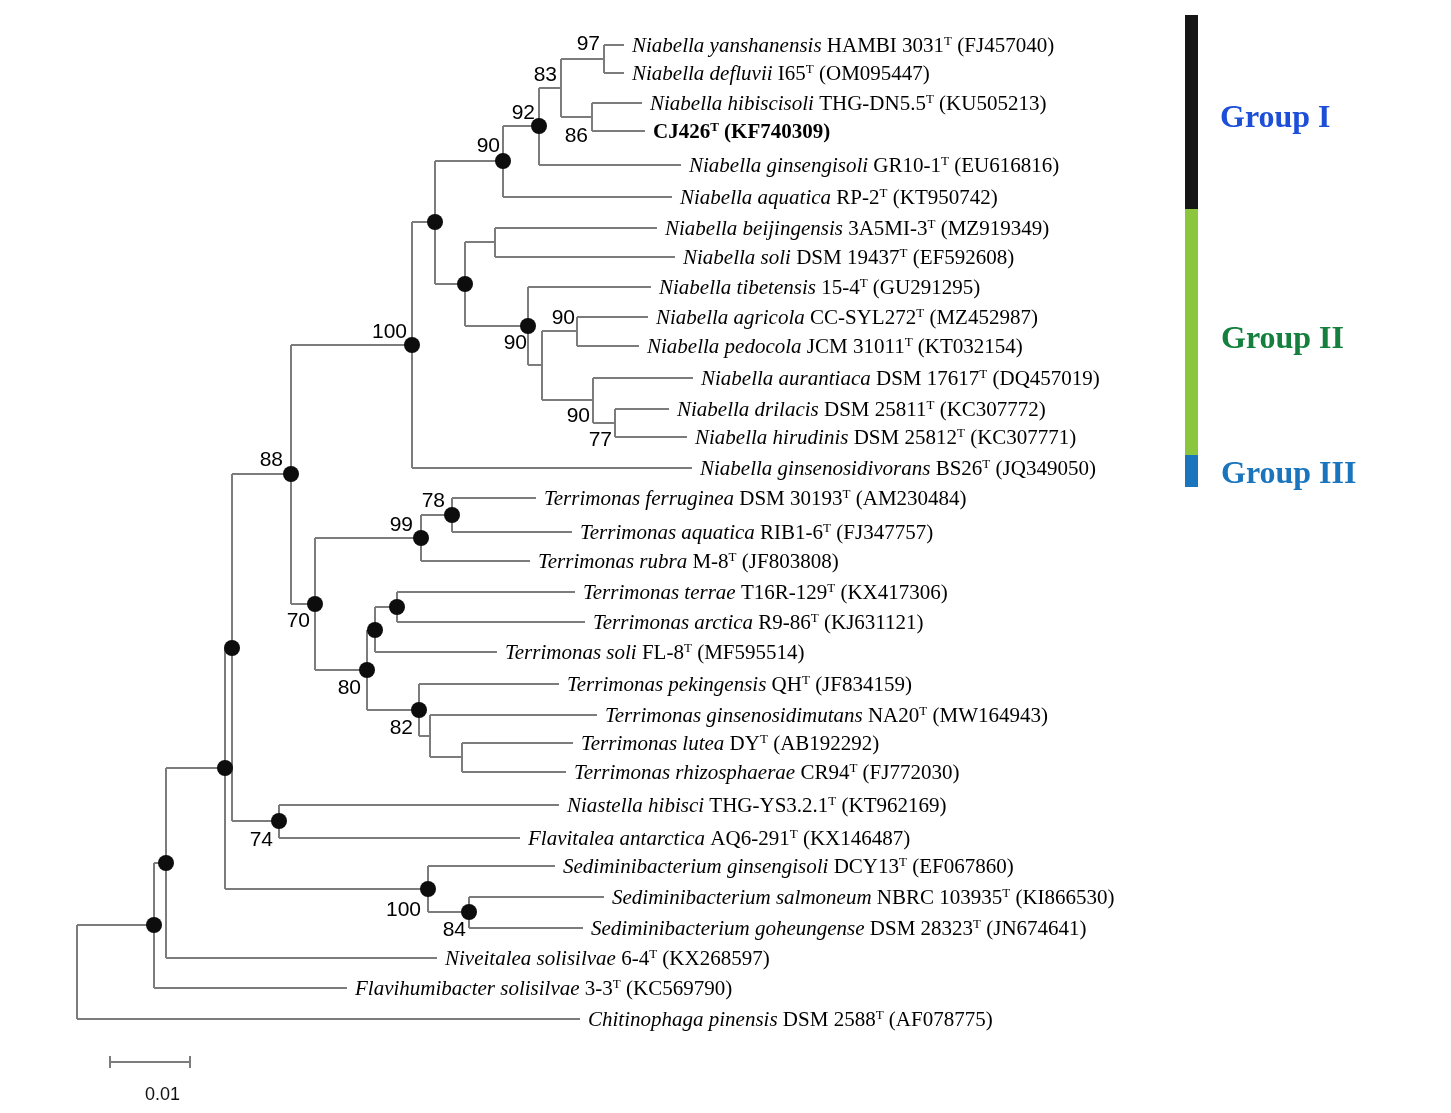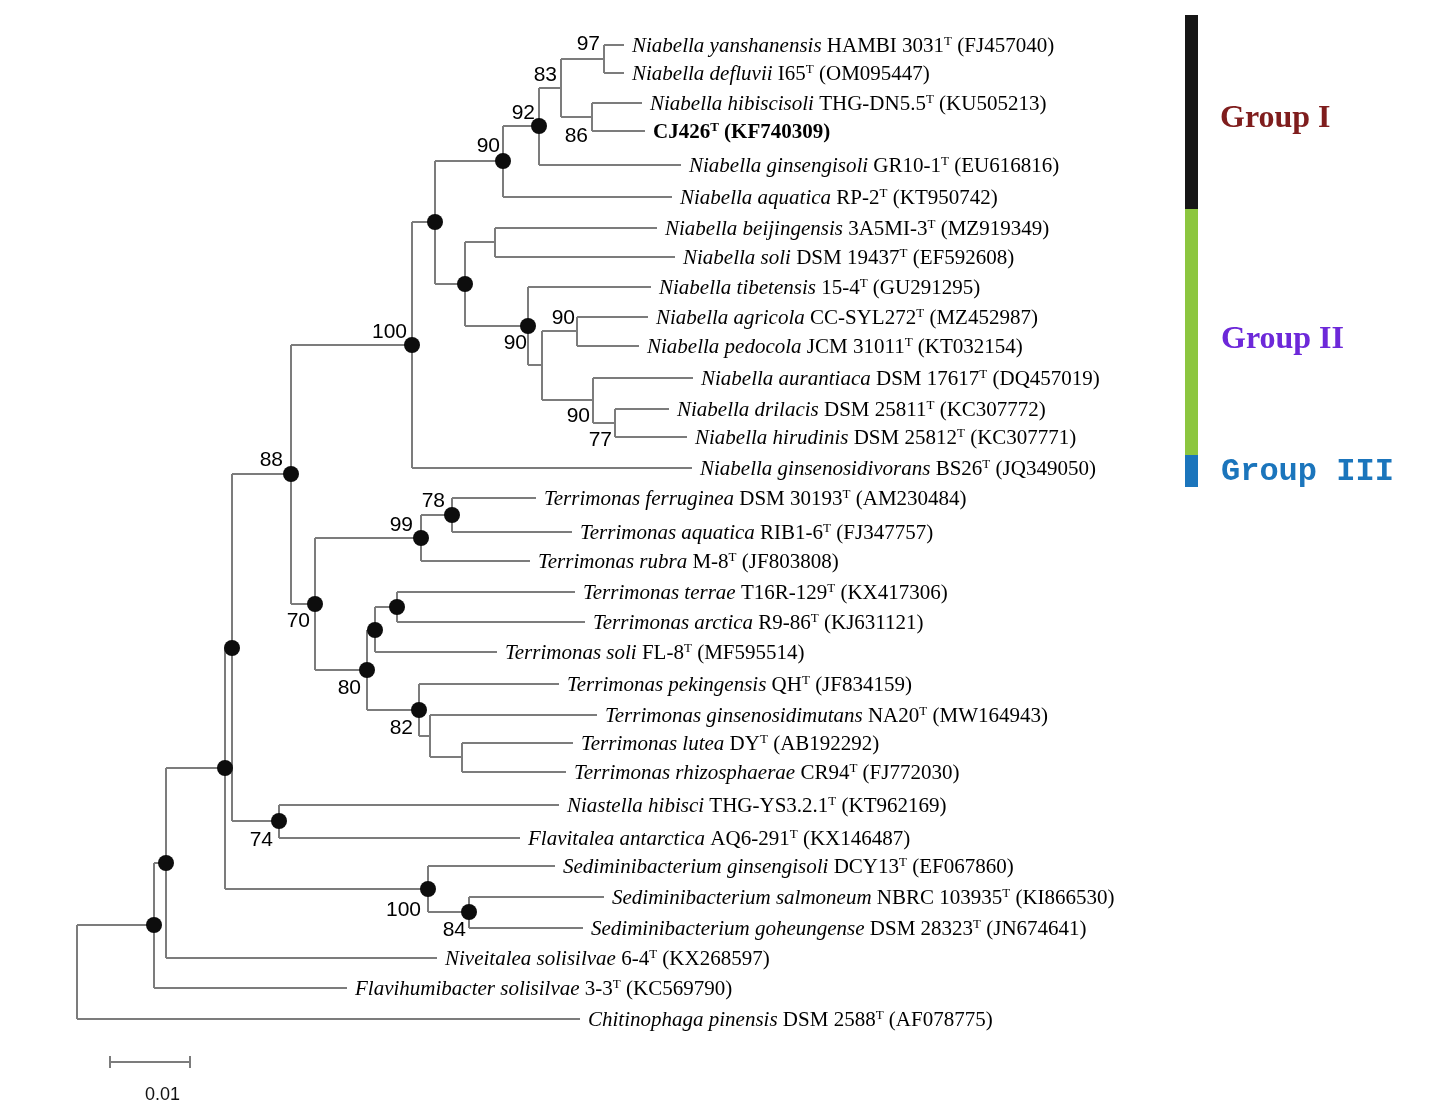--- a/index.html
+++ b/index.html
@@ -198,18 +198,18 @@
         <line x1="110" y1="1062" x2="190" y2="1062" stroke="#7c7c7c" stroke-width="1.3" shape-rendering="crispEdges"></line>
         <line x1="110" y1="1056" x2="110" y2="1068" stroke="#7c7c7c" stroke-width="1.3" shape-rendering="crispEdges"></line>
         <line x1="190" y1="1056" x2="190" y2="1068" stroke="#7c7c7c" stroke-width="1.3" shape-rendering="crispEdges"></line>
       </g>
   </svg>
 
   <div id="bar-group1" class="group-bar" style="left: 1185px; top: 15px; height: 194px; background: rgb(22, 22, 22);"></div>
   <div id="bar-group2" class="group-bar" style="left: 1185px; top: 209px; height: 246px; background: rgb(140, 198, 63);"></div>
   <div id="bar-group3" class="group-bar" style="left: 1185px; top: 455px; height: 32px; background: rgb(27, 117, 188);"></div>
 
-  <div id="label-group1" class="group-label" style="left: 1220px; top: 100px; color: #7f1d1d;">Group I</div>
-  <div id="label-group2" class="group-label" style="left: 1221px; top: 321px; color: #6d28d9; text-align: right;">Group II</div>
-  <div id="label-group3" class="group-label" style="left: 1221px; top: 456px; color: rgb(27, 117, 188); font-family: Liberation Mono, monospace;">Group III</div>
+  <div id="label-group1" class="group-label" style="left: 1220px; top: 100px; color: #1d4ed8;">Group I</div>
+  <div id="label-group2" class="group-label" style="left: 1221px; top: 321px; color: #15803d; text-align: right;">Group II</div>
+  <div id="label-group3" class="group-label" style="left: 1221px; top: 456px; color: rgb(27, 117, 188);">Group III</div>
 
   <div id="scale-label" class="scale-label" style="left: 120px; top: 1084px;">0.01</div>
 </div>
 
 </body></html>

